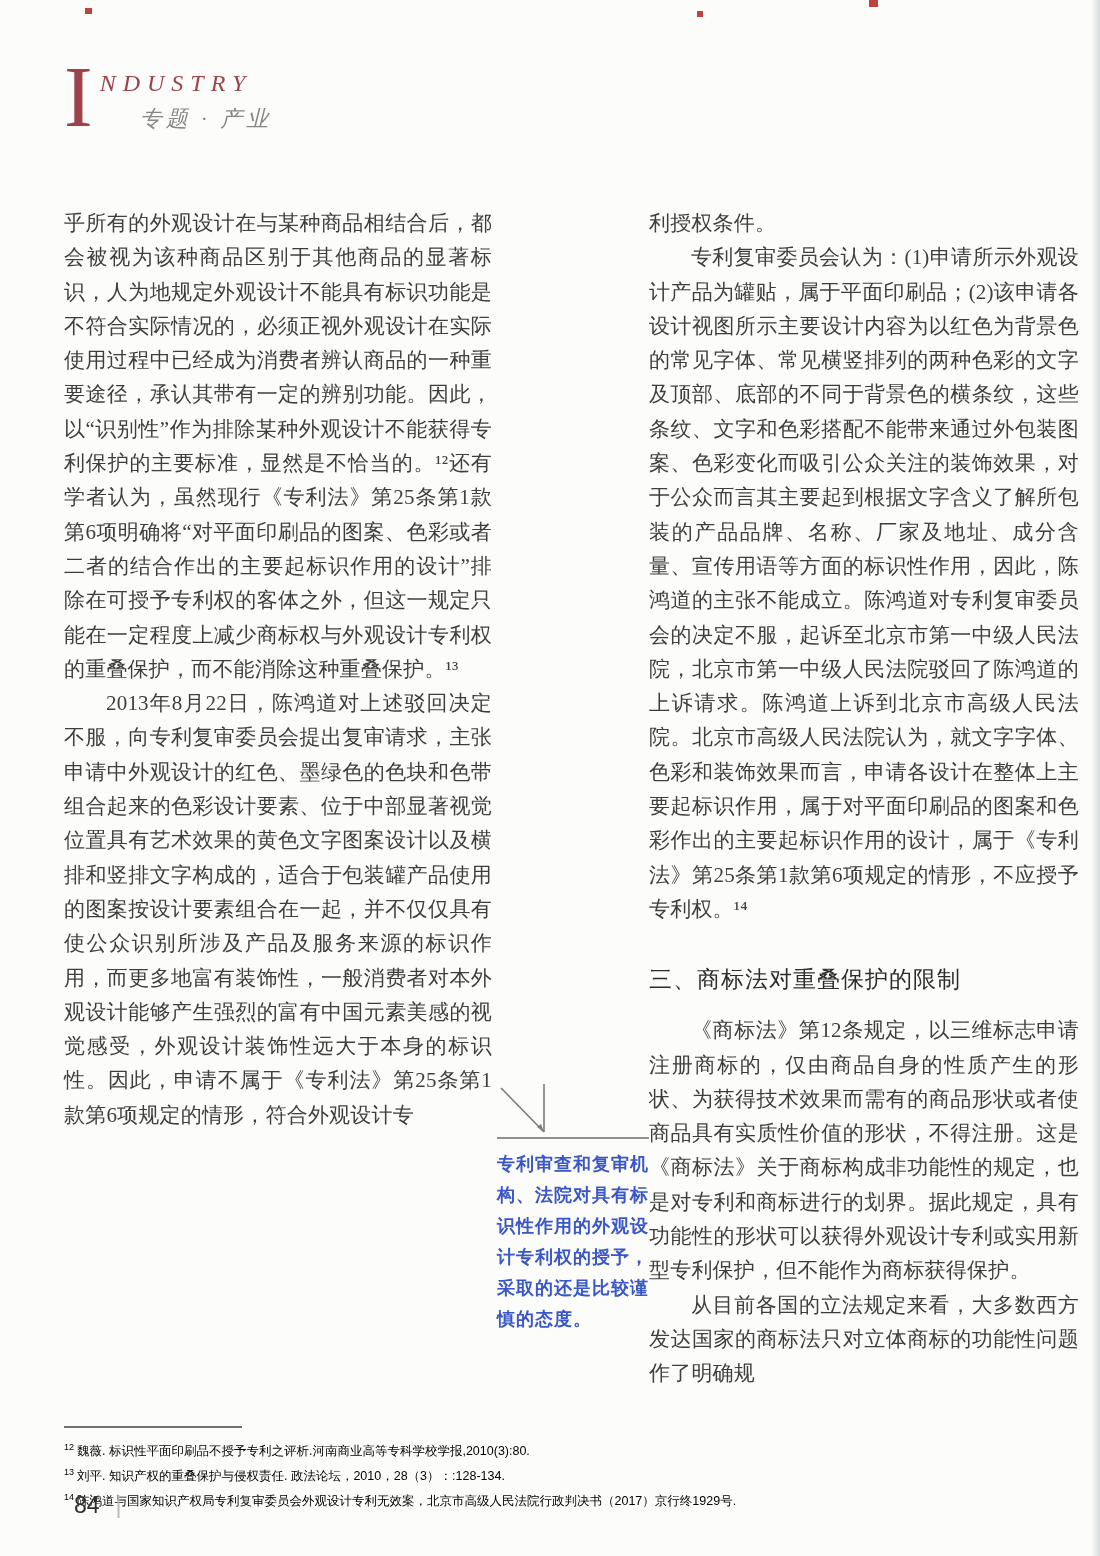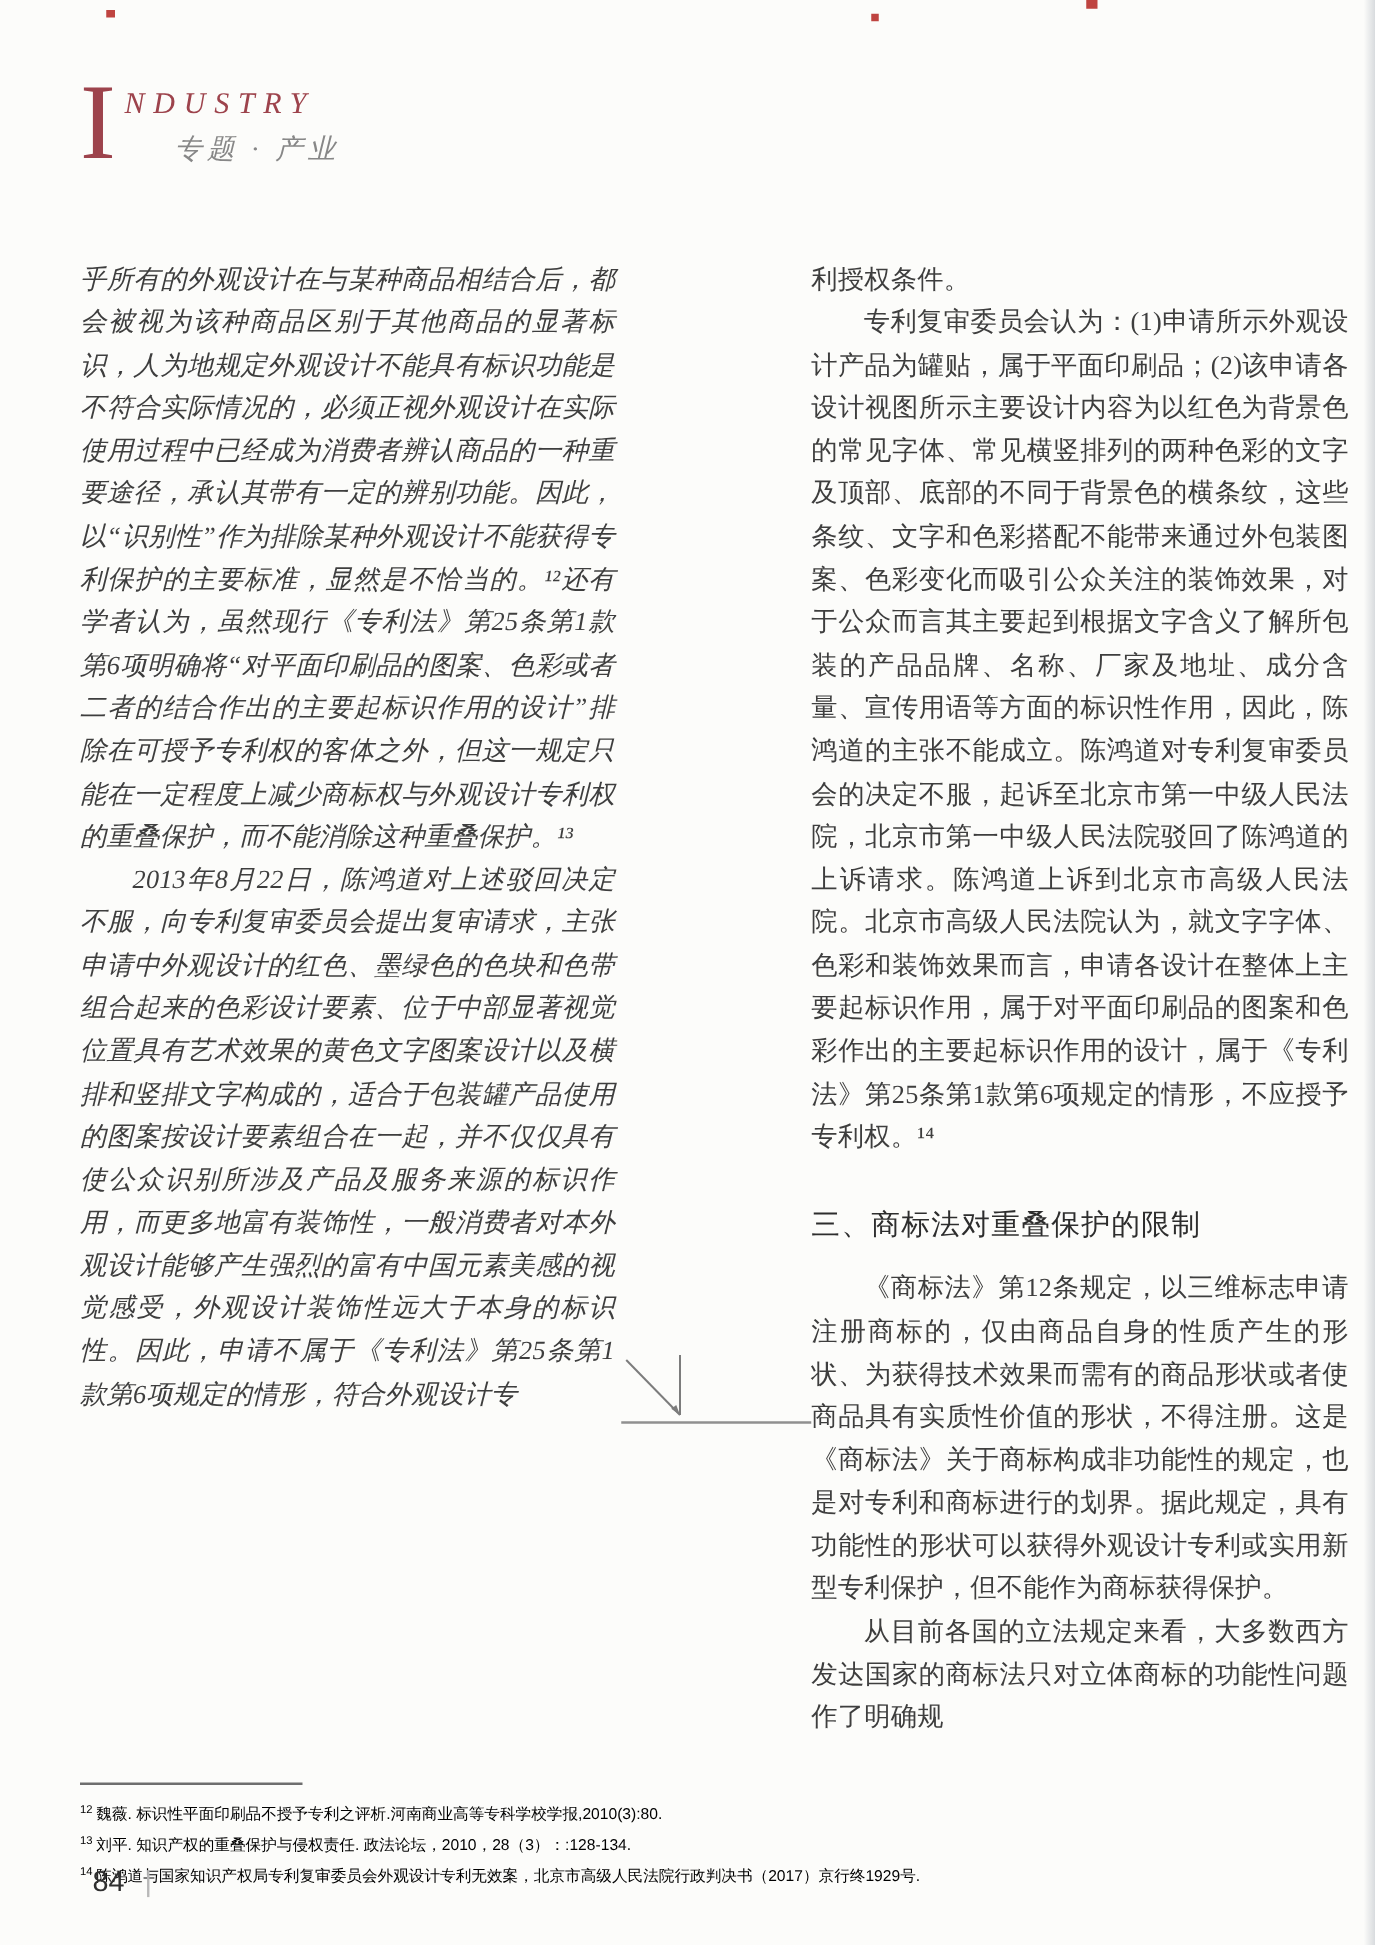--- a/index.html
+++ b/index.html
@@ -28,21 +28,21 @@
   .header-word {
     font-size:24px; letter-spacing:7px; color:#9d434c;
     font-family:"Liberation Serif","DejaVu Serif",serif;
   }
   .header-subtitle {
     font-size:22px; letter-spacing:4px; color:#878787; margin-top:7px;margin-left:40px;
   }
 
   
   .col { position:absolute; top:206px; }
-  .col-left  { left:64px;  width:428px;font-style:italic; }
+  .col-left  { left:64px;  width:428px; }
   .col-right { left:649px; width:430px; }
   p.body {
     margin:0; font-size:21px; line-height:34.3px; text-align:justify;
     color:#3e3e3e; letter-spacing:0.2px;
   }
   p.indent { text-indent:2em; }
   .section-heading {
     font-family:"Liberation Sans","DejaVu Sans",sans-serif;
     font-weight:normal; font-size:23px; color:#2d2d2d;
     margin:38px 0 18px 0; letter-spacing:1px;
@@ -107,20 +107,21 @@
     <p class="body indent">从目前各国的立法规定来看，大多数西方发达国家的商标法只对立体商标的功能性问题作了明确规</p>
   </div>
 
   <div class="callout">
     <svg class="callout-arrow" width="56" height="52" viewBox="0 0 56 52">
       <line x1="4" y1="5" x2="47" y2="49" stroke="#7c7c7c" stroke-width="1.6"></line>
       <line x1="47" y1="1" x2="47" y2="49" stroke="#7c7c7c" stroke-width="1.6"></line>
       <polygon points="47,49 40,44 44,41" fill="#7c7c7c"></polygon>
     </svg>
     <hr class="callout-rule">
+    <p class="callout-text">专利审查和复审机构、法院对具有标识性作用的外观设计专利权的授予，采取的还是比较谨慎的态度。</p>
   </div>
 
   <div class="footnotes">
     <hr class="footnote-rule">
     <div class="footnote-line"><sup>12</sup><span>魏薇. 标识性平面印刷品不授予专利之评析.河南商业高等专科学校学报,2010(3):80.</span></div>
     <div class="footnote-line"><sup>13</sup><span>刘平. 知识产权的重叠保护与侵权责任. 政法论坛，2010，28（3）：:128-134.</span></div>
     <div class="footnote-line"><sup>14</sup><span>陈鸿道与国家知识产权局专利复审委员会外观设计专利无效案，北京市高级人民法院行政判决书（2017）京行终1929号.</span></div>
   </div>
 
   <div class="page-number">

